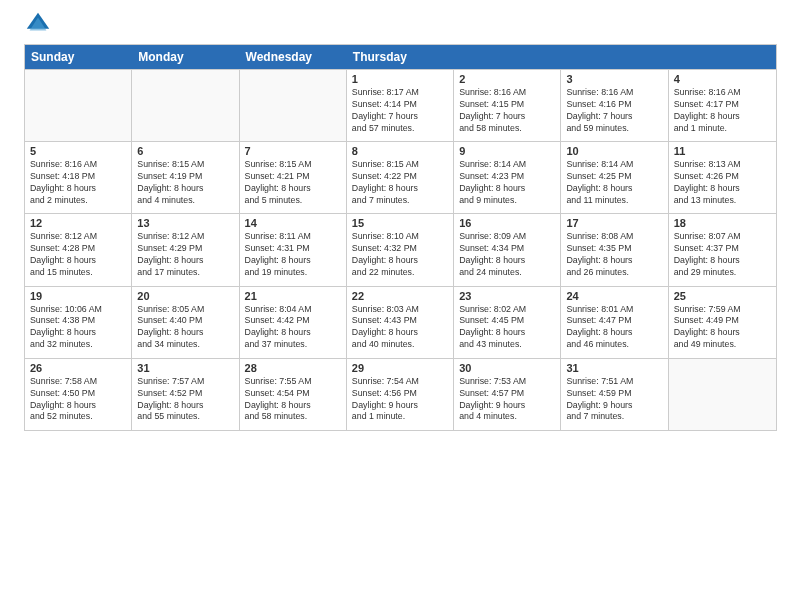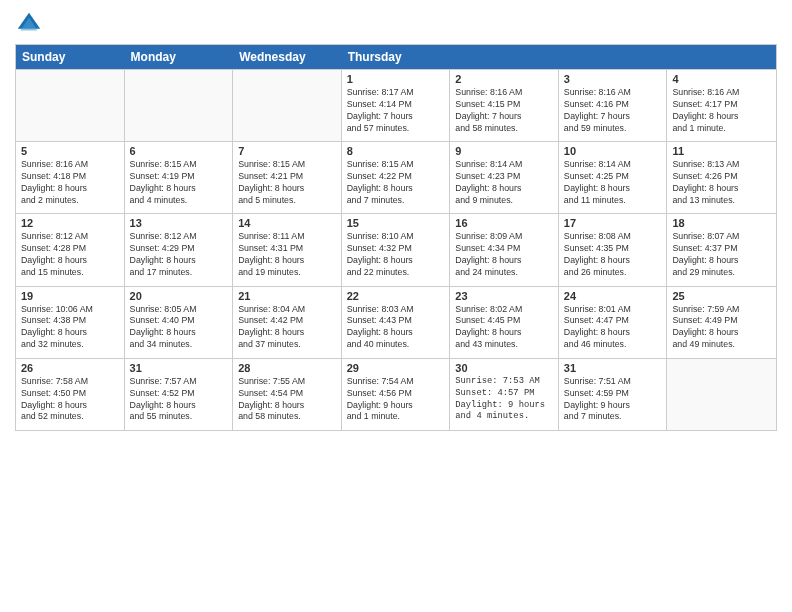--- a/index.html
+++ b/index.html
@@ -6,21 +6,21 @@
     body {
       font-family: Arial, sans-serif;
       background: #fff;
       width: 792px;
       height: 612px;
       overflow: hidden;
     }
     .page {
       width: 792px;
       height: 441px;
-      padding: 10px 15px 10px 15px;
+      padding: 10px 15px 10px 24px;
       display: flex;
       flex-direction: column;
     }
     .header {
       display: flex;
       justify-content: space-between;
       align-items: flex-start;
       margin-bottom: 6px;
     }
     .logo {
@@ -346,21 +346,21 @@
           </div>
           <div class="cal-cell">
             <div class="day-num">29</div>
             <div class="day-info" style="white-space: pre-line;">Sunrise: 7:54 AM
 Sunset: 4:56 PM
 Daylight: 9 hours
 and 1 minute.</div>
           </div>
           <div class="cal-cell">
             <div class="day-num">30</div>
-            <div class="day-info" style="white-space: pre-line; font-family: Liberation Mono, monospace;">Sunrise: 7:53 AM
+            <div class="day-info" style="white-space: pre-line;">Sunrise: 7:53 AM
 Sunset: 4:57 PM
 Daylight: 9 hours
 and 4 minutes.</div>
           </div>
           <div class="cal-cell">
             <div class="day-num">31</div>
             <div class="day-info" style="white-space: pre-line;">Sunrise: 7:51 AM
 Sunset: 4:59 PM
 Daylight: 9 hours
 and 7 minutes.</div>

